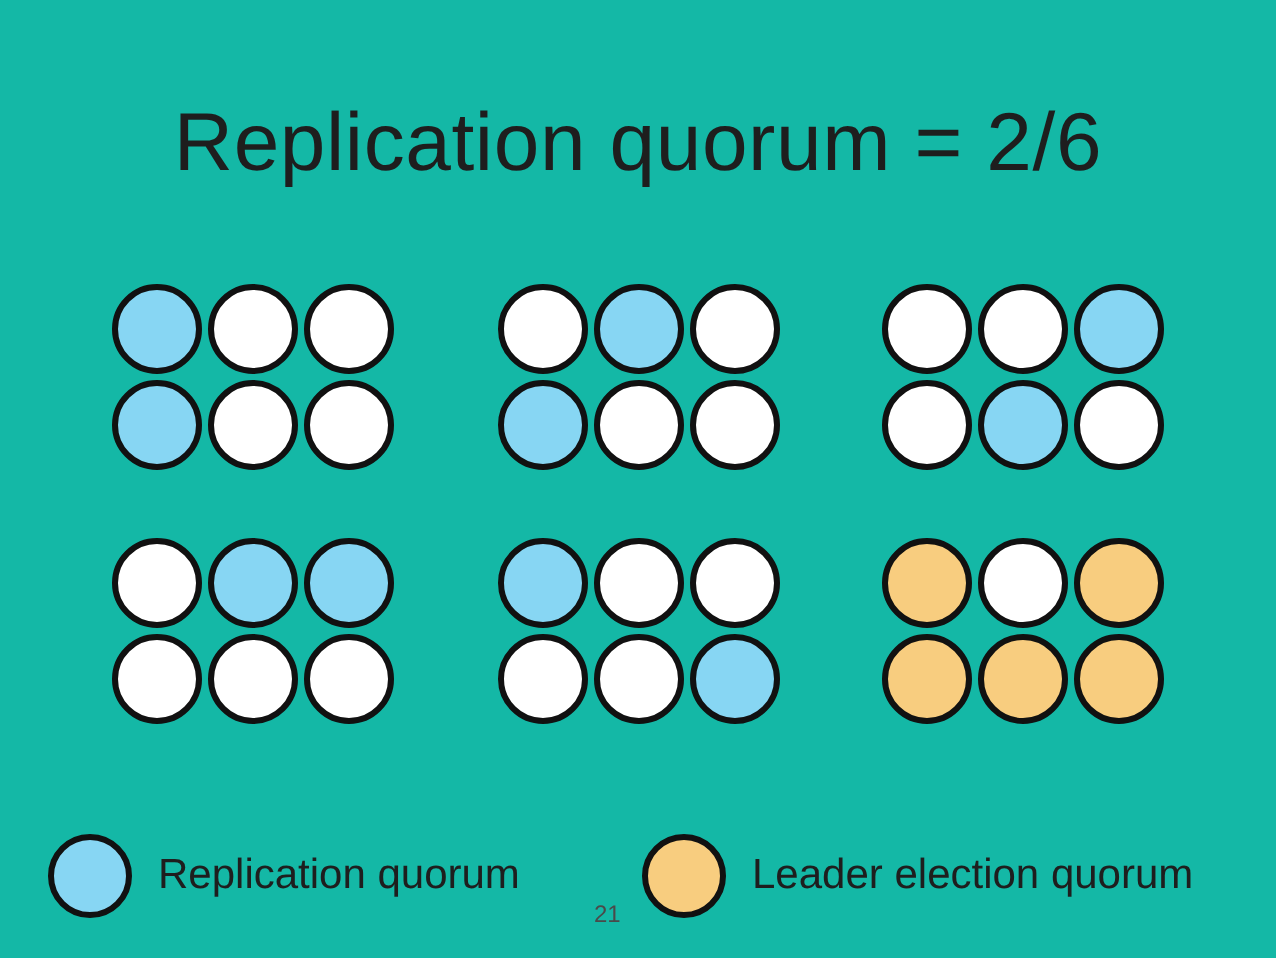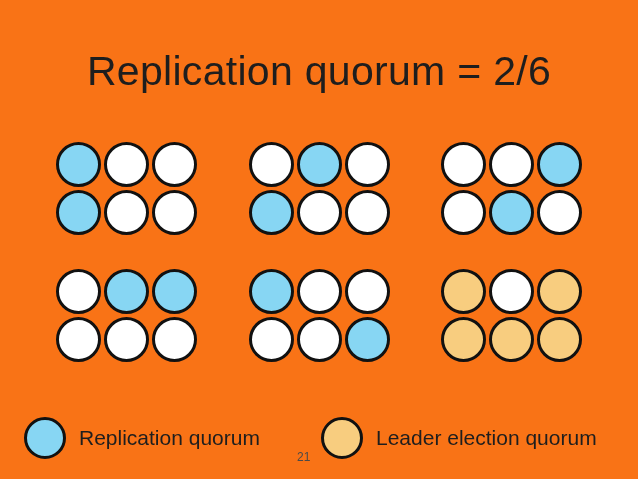--- a/index.html
+++ b/index.html
@@ -3,21 +3,21 @@
 <meta charset="utf-8">
 <style>
   html, body { margin: 0; padding: 0; }
   body {
     width: 638px; height: 479px;
     background: #ffffff;
     position: relative;
     overflow: hidden;
     font-family: "Liberation Sans", sans-serif;
   }
-  .slide { position: absolute; inset: 0; background: #f97316; }
+  .slide { position: absolute; inset: 0; background: #14b8a6; }
 
   .title {
     position: absolute;
     top: 48px; left: 0; width: 100%;
     text-align: center;
     font-size: 41px;
     font-weight: 300;
     color: #1e1e1e;
     letter-spacing: 0.3px;
     line-height: 1.15;

